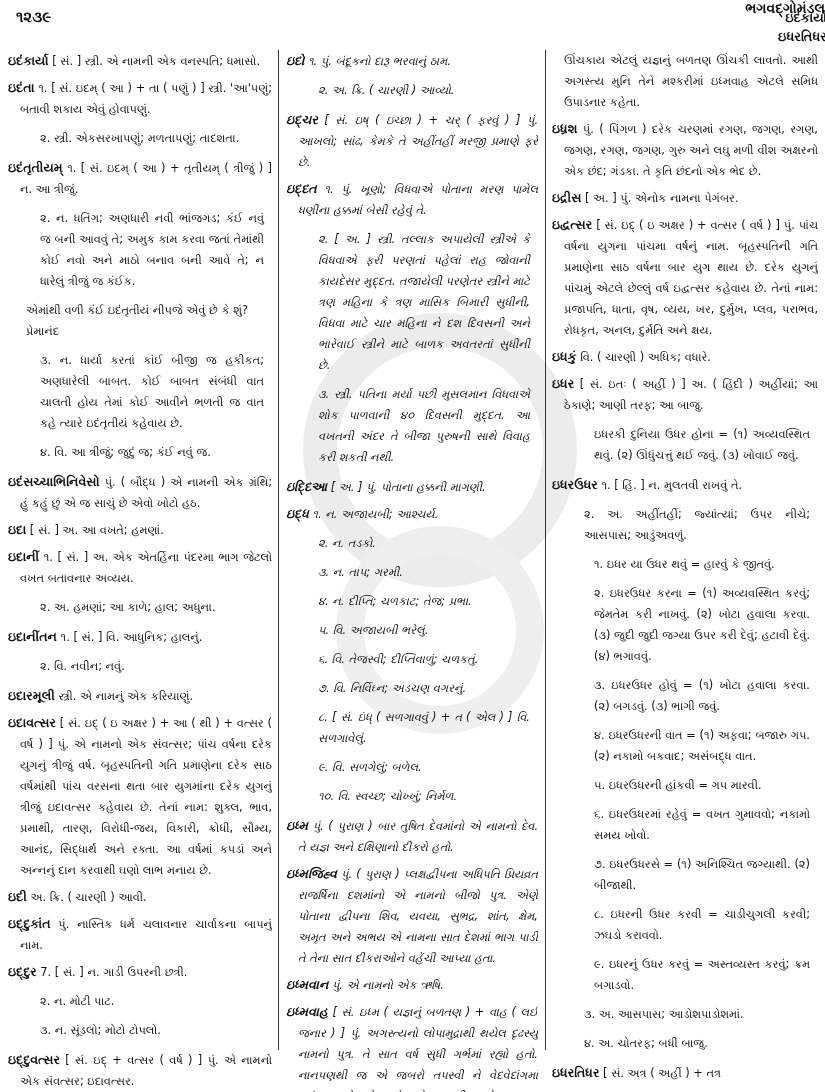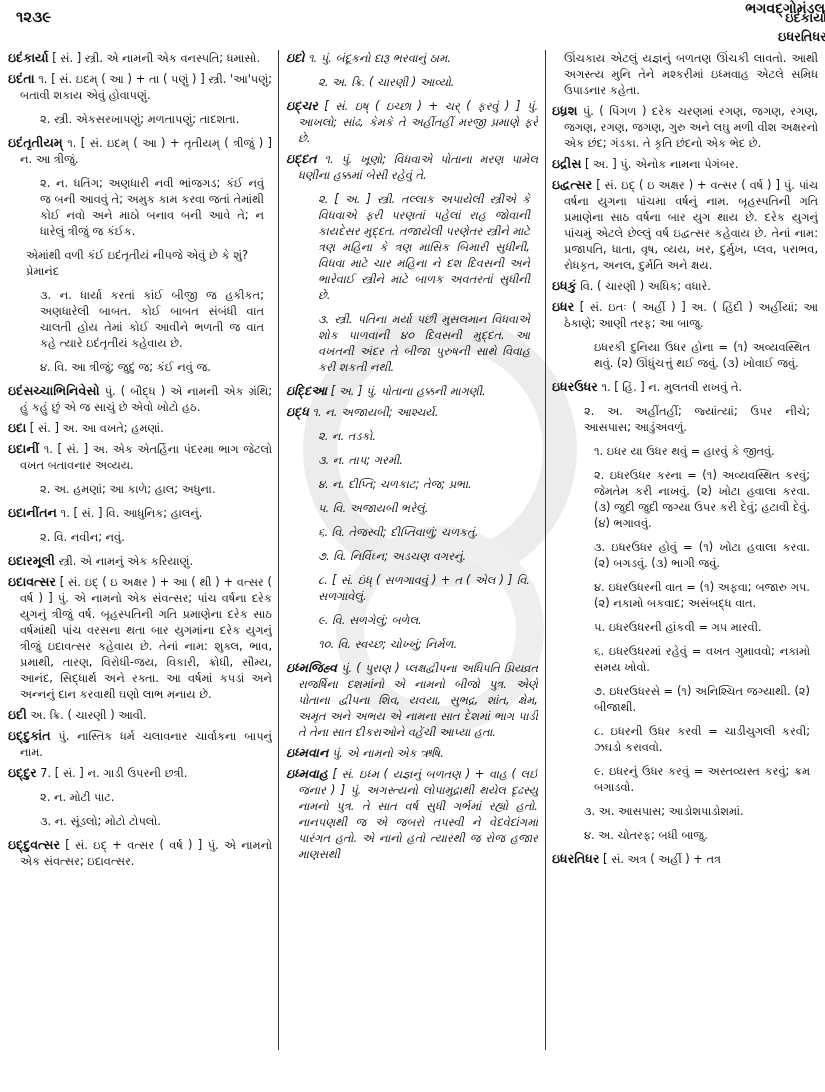--- a/index.html
+++ b/index.html
@@ -17,21 +17,21 @@
 
   .watermark {
     position: absolute; left: 290px; top: 300px; width: 300px; height: 440px;
     pointer-events: none;
   }
   .watermark svg { width: 100%; height: 100%; }
 
   .columns { position: absolute; left: 0; top: 50px; width: 825px; height: 1042px; }
   .col {
     position: absolute; top: 0; bottom: 0;
-    font-size: 11.4px; line-height: 16px; text-align: justify;
+    font-size: 11.4px; line-height: 21px; text-align: justify;
     overflow: hidden;
   }
   .col-1 { left: 8px; width: 264px; }
   .col-2 { left: 286px; width: 252px; font-style: italic; }
   .col-3 { left: 552px; width: 266px; }
   .rule { position: absolute; top: 0; width: 1px; background: #333; }
   .rule-1 { left: 278px; height: 1000px; }
   .rule-2 { left: 545px; height: 1000px; }
 
   .entry { margin: 0 0 5px 0; padding-left: 12px; text-indent: -12px; }
@@ -78,20 +78,21 @@
       <div class="entry"><span class="hw">ઇદ્દુકાંત</span> <span>પું. નાસ્તિક ધર્મ ચલાવનાર ચાર્વાકના બાપનું નામ.</span></div>
       <div class="entry"><span class="hw">ઇદ્દુર</span> <span>7. [ સં. ] ન. ગાડી ઉપરની છત્રી.</span><div class="sense">૨. ન. મોટી પાટ.</div><div class="sense">૩. ન. સૂંડલો; મોટો ટોપલો.</div></div>
       <div class="entry"><span class="hw">ઇદ્દુવત્સર</span> <span>[ સં. ઇદ્ + વત્સર ( વર્ષ ) ] પું. એ નામનો એક સંવત્સર; ઇદાવત્સર.</span></div>
     </div>
   <div class="col col-2">
       <div class="entry"><span class="hw">ઇદો</span> <span>૧. પું. બંદૂકનો દારૂ ભરવાનું ઠામ.</span><div class="sense">૨. અ. ક્રિ. ( ચારણી ) આવ્યો.</div></div>
       <div class="entry"><span class="hw">ઇદ્ચર</span> <span>[ સં. ઇષ્ ( ઇચ્છા ) + ચર્ ( ફરવું ) ] પું. આખલો; સાંઢ, કેમકે તે અહીંતહીં મરજી પ્રમાણે ફરે છે.</span></div>
       <div class="entry"><span class="hw">ઇદ્દત</span> <span>૧. પું. ખૂણો; વિધવાએ પોતાના મરણ પામેલ ધણીના હક્કમાં બેસી રહેવું તે.</span><div class="sense">૨. [ અ. ] સ્ત્રી. તલ્લાક અપાયેલી સ્ત્રીએ કે વિધવાએ ફરી પરણતાં પહેલાં રાહ જોવાની કાયદેસર મુદ્દત. તજાયેલી પરણેતર સ્ત્રીને માટે ત્રણ મહિના કે ત્રણ માસિક બિમારી સુધીની, વિધવા માટે ચાર મહિના ને દશ દિવસની અને ભારેવાઈ સ્ત્રીને માટે બાળક અવતરતાં સુધીની છે.</div><div class="sense">૩. સ્ત્રી. પતિના મર્યા પછી મુસલમાન વિધવાએ શોક પાળવાની ૪૦ દિવસની મુદ્દત. આ વખતની અંદર તે બીજા પુરુષની સાથે વિવાહ કરી શકતી નથી.</div></div>
       <div class="entry"><span class="hw">ઇદ્દિઆ</span> <span>[ અ. ] પું. પોતાના હક્કની માગણી.</span></div>
       <div class="entry"><span class="hw">ઇદ્ધ</span> <span>૧. ન. અજાયબી; આશ્ચર્ય.</span><div class="sense">૨. ન. તડકો.</div><div class="sense">૩. ન. તાપ; ગરમી.</div><div class="sense">૪. ન. દીપ્તિ; ચળકાટ; તેજ; પ્રભા.</div><div class="sense">૫. વિ. અજાયબી ભરેલું.</div><div class="sense">૬. વિ. તેજસ્વી; દીપ્તિવાળું; ચળકતું.</div><div class="sense">૭. વિ. નિર્વિઘ્ન; અડચણ વગરનું.</div><div class="sense">૮. [ સં. ઇંધ્ ( સળગાવવું ) + ત ( એલ ) ] વિ. સળગાવેલું.</div><div class="sense">૯. વિ. સળગેલું; બળેલ.</div><div class="sense">૧૦. વિ. સ્વચ્છ; ચોખ્ખું; નિર્મળ.</div></div>
+      <div class="entry"><span class="hw">ઇધ્મ</span> <span>પું. ( પુરાણ ) બાર તુષિત દેવમાંનો એ નામનો દેવ. તે યજ્ઞ અને દક્ષિણાનો દીકરો હતો.</span></div>
       <div class="entry"><span class="hw">ઇધ્મજિહ્વ</span> <span>પું. ( પુરાણ ) પ્લક્ષદ્વીપના અધિપતિ પ્રિયવ્રત રાજર્ષિના દશમાંનો એ નામનો બીજો પુત્ર. એણે પોતાના દ્વીપના શિવ, યવયા, સુભદ્ર, શાંત, ક્ષેમ, અમૃત અને અભય એ નામના સાત દેશમાં ભાગ પાડી તે તેના સાત દીકરાઓને વહેંચી આપ્યા હતા.</span></div>
       <div class="entry"><span class="hw">ઇધ્મવાન</span> <span>પું. એ નામનો એક ઋષિ.</span></div>
       <div class="entry"><span class="hw">ઇધ્મવાહ</span> <span>[ સં. ઇધ્મ ( યજ્ઞનું બળતણ ) + વાહ ( લઈ જનાર ) ] પું. અગસ્ત્યનો લોપામુદ્રાથી થયેલ દૃઢસ્યુ નામનો પુત્ર. તે સાત વર્ષ સુધી ગર્ભમાં રહ્યો હતો. નાનપણથી જ એ જબરો તપસ્વી ને વેદવેદાંગમાં પારંગત હતો. એ નાનો હતો ત્યારથી જ રોજ હજાર માણસથી</span></div>
     </div>
   <div class="col col-3">
       <div class="entry" style="padding-left: 12px; text-indent: 0px;"><span>ઊંચકાય એટલું યજ્ઞનું બળતણ ઊંચકી લાવતો. આથી અગસ્ત્ય મુનિ તેને મશ્કરીમાં ઇધ્મવાહ એટલે સમિધ ઉપાડનાર કહેતા.</span></div>
       <div class="entry"><span class="hw">ઇધ્રશ</span> <span>પું. ( પિંગળ ) દરેક ચરણમાં રગણ, જગણ, રગણ, જગણ, રગણ, જગણ, ગુરુ અને લઘુ મળી વીશ અક્ષરનો એક છંદ; ગંડકા. તે કૃતિ છંદનો એક ભેદ છે.</span></div>
       <div class="entry"><span class="hw">ઇદ્રીસ</span> <span>[ અ. ] પું. એનોક નામના પેગંબર.</span></div>
       <div class="entry"><span class="hw">ઇદ્વત્સર</span> <span>[ સં. ઇદ્ ( ઇ અક્ષર ) + વત્સર ( વર્ષ ) ] પું. પાંચ વર્ષના યુગના પાંચમા વર્ષનું નામ. બૃહસ્પતિની ગતિ પ્રમાણેના સાઠ વર્ષના બાર યુગ થાય છે. દરેક યુગનું પાંચમું એટલે છેલ્લું વર્ષ ઇદ્વત્સર કહેવાય છે. તેનાં નામ: પ્રજાપતિ, ધાતા, વૃષ, વ્યય, ખર, દુર્મુખ, પ્લવ, પરાભવ, રોધકૃત, અનલ, દુર્મતિ અને ક્ષય.</span></div>
       <div class="entry"><span class="hw">ઇધકું</span> <span>વિ. ( ચારણી ) અધિક; વધારે.</span></div>

